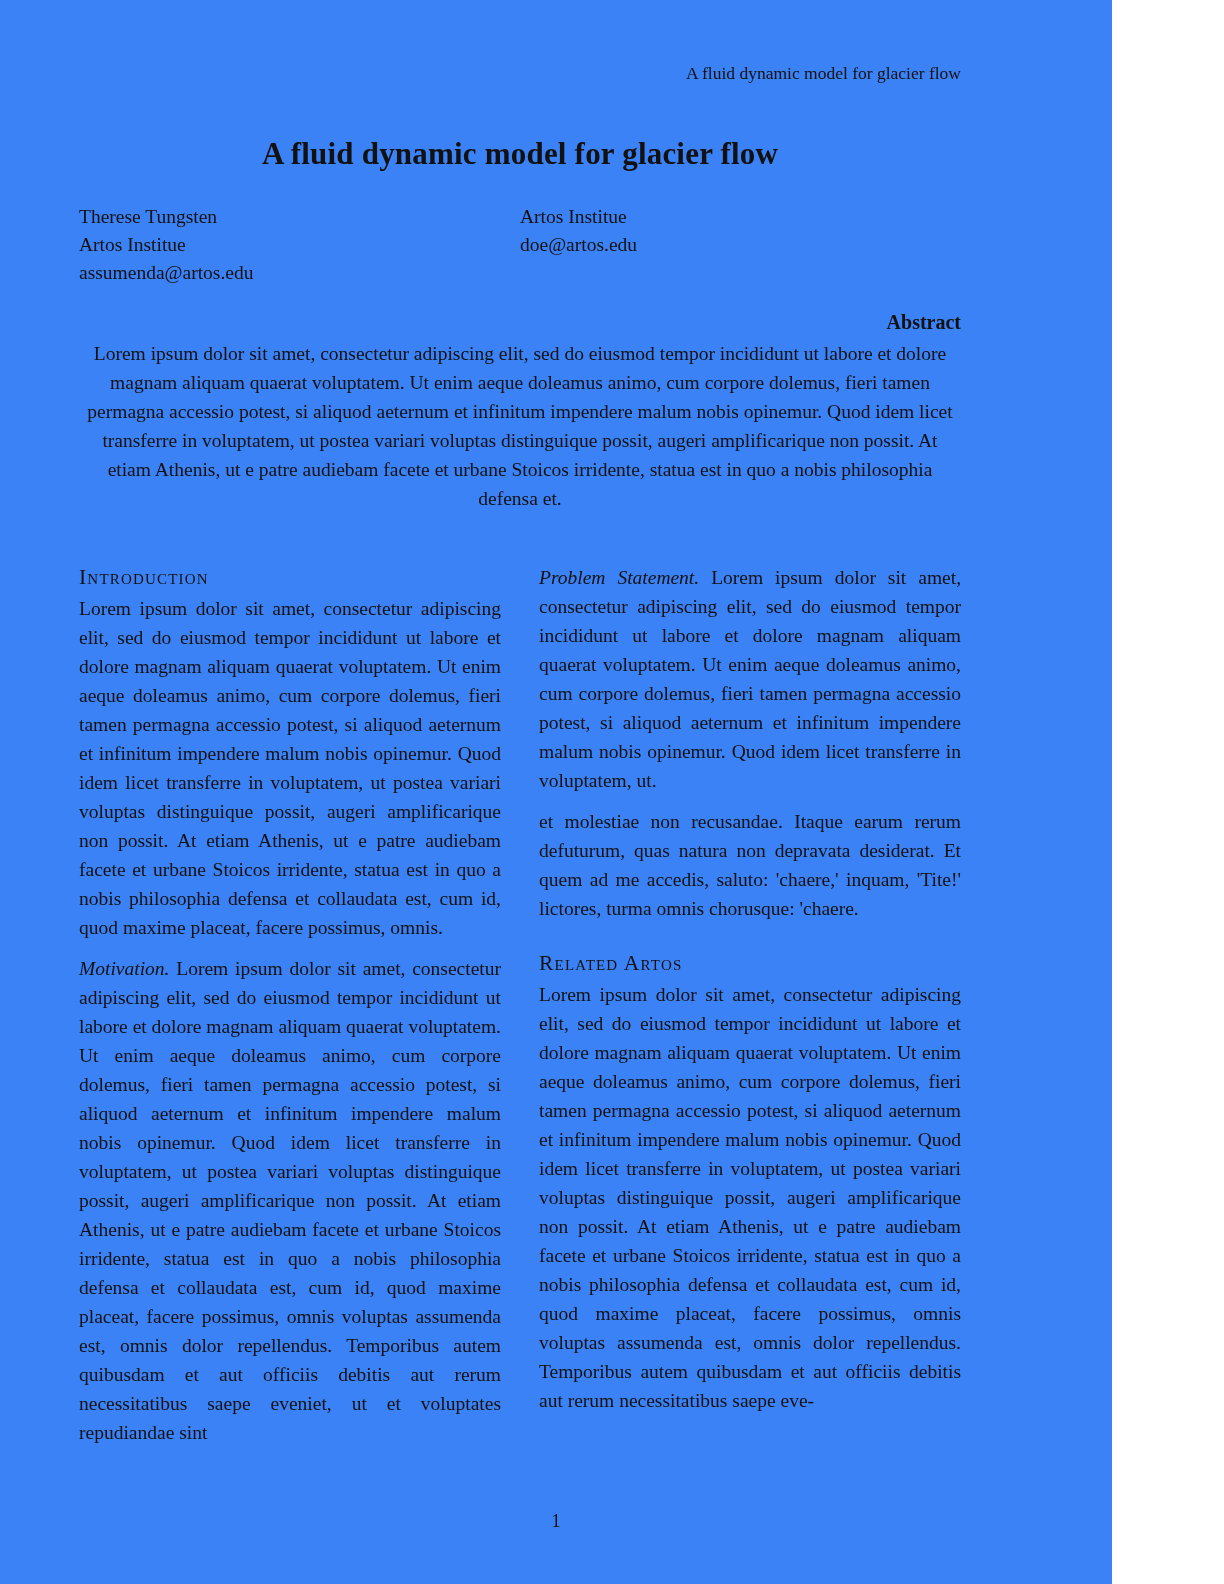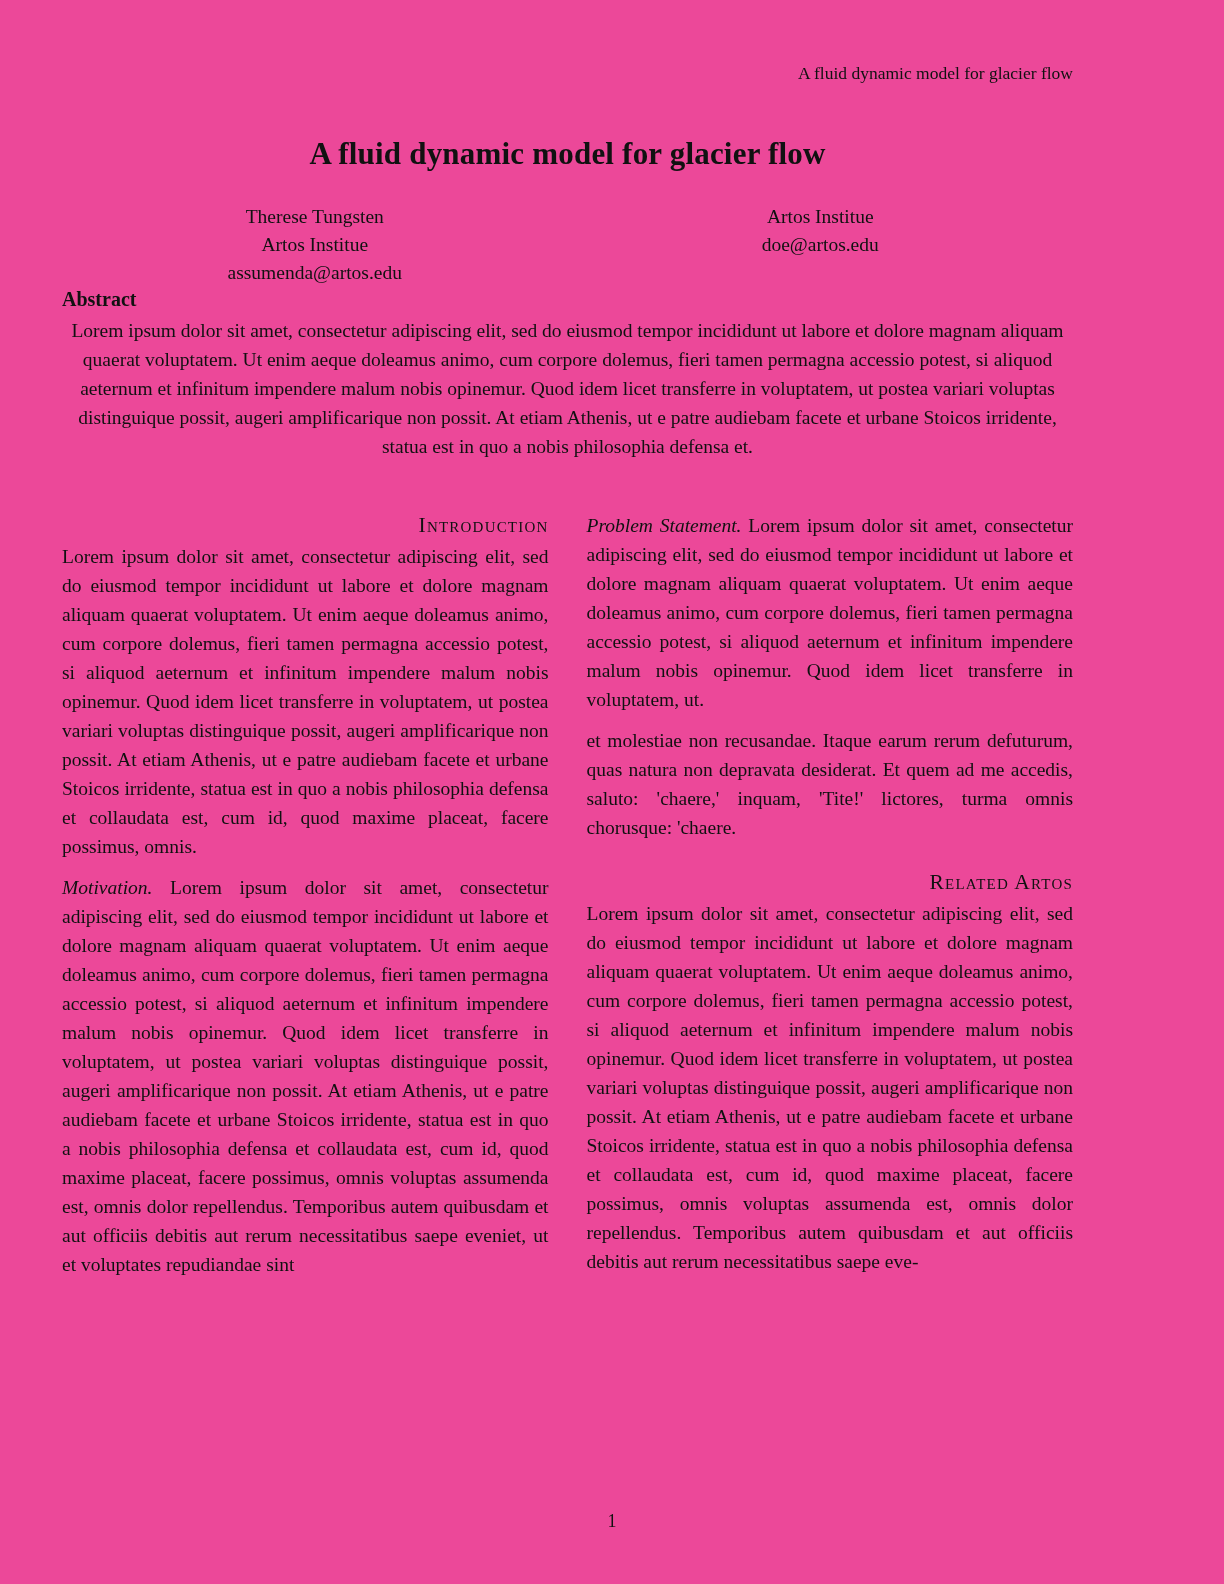--- a/index.html
+++ b/index.html
@@ -2,53 +2,53 @@
 <html lang="en"><head>
 <meta charset="utf-8">
 <style>
   html, body {
     margin: 0;
     padding: 0;
     background: #ffffff;
   }
   .page {
     position: relative;
-    width: 1224px;
+    width: 1112px;
     height: 1584px;
-    background: #ec4899;
+    background: #3b82f6;
     color: #111111;
     font-family: "Liberation Serif", "DejaVu Serif", serif;
     box-sizing: border-box;
-    padding: 62px 151px 0 62px;
+    padding: 62px 151px 0 79px;
     overflow: hidden;
   }
   .running-head {
     text-align: right;
     font-size: 17.5px;
     line-height: 22px;
   }
   .title {
     margin: 52px 0 0 0;
     text-align: center;
     font-size: 31px;
     font-weight: bold;
     letter-spacing: 0.2px;
   }
   .authors {
     display: flex;
     margin-top: 31px;
   }
   .author {
     flex: 1;
-    text-align: center;
     font-size: 19.5px;
     line-height: 28px;
   }
   .abstract-heading {
-    text-align: left;
+    margin-top: 23px;
+    text-align: right;
     font-weight: bold;
     font-size: 20px;
     line-height: 24px;
   }
   .abstract-text {
     margin: 5px 0 0 0;
     text-align: center;
     font-size: 19.5px;
     line-height: 29px;
   }
@@ -63,21 +63,21 @@
     font-size: 19.5px;
     line-height: 29px;
     text-align: justify;
   }
   .section-heading {
     margin: 0 0 2px 0;
     font-size: 21.5px;
     font-weight: normal;
     font-variant: small-caps;
     letter-spacing: 1.2px;
-    text-align: right;
+    text-align: left;
     line-height: 29px;
   }
   .section-heading.spaced-above {
     margin-top: 26px;
   }
   .body-para {
     margin: 0 0 12px 0;
   }
   .body-para:last-child {
     margin-bottom: 7px;

